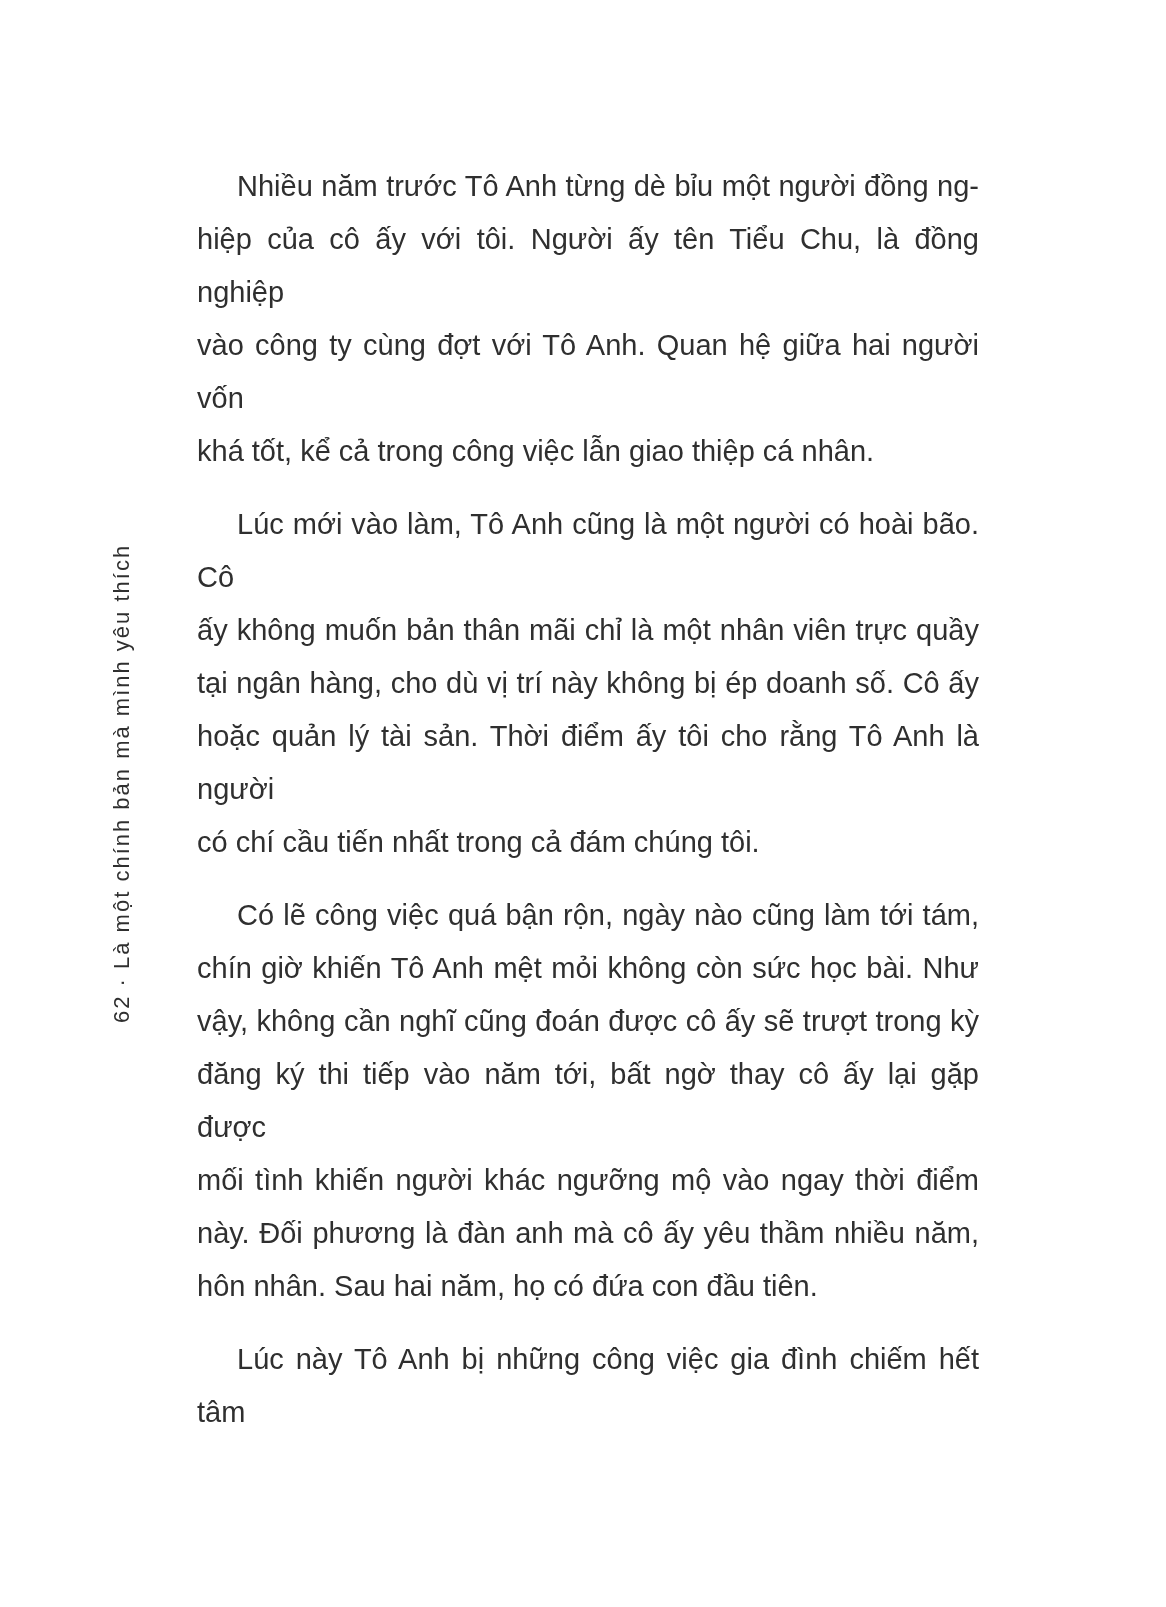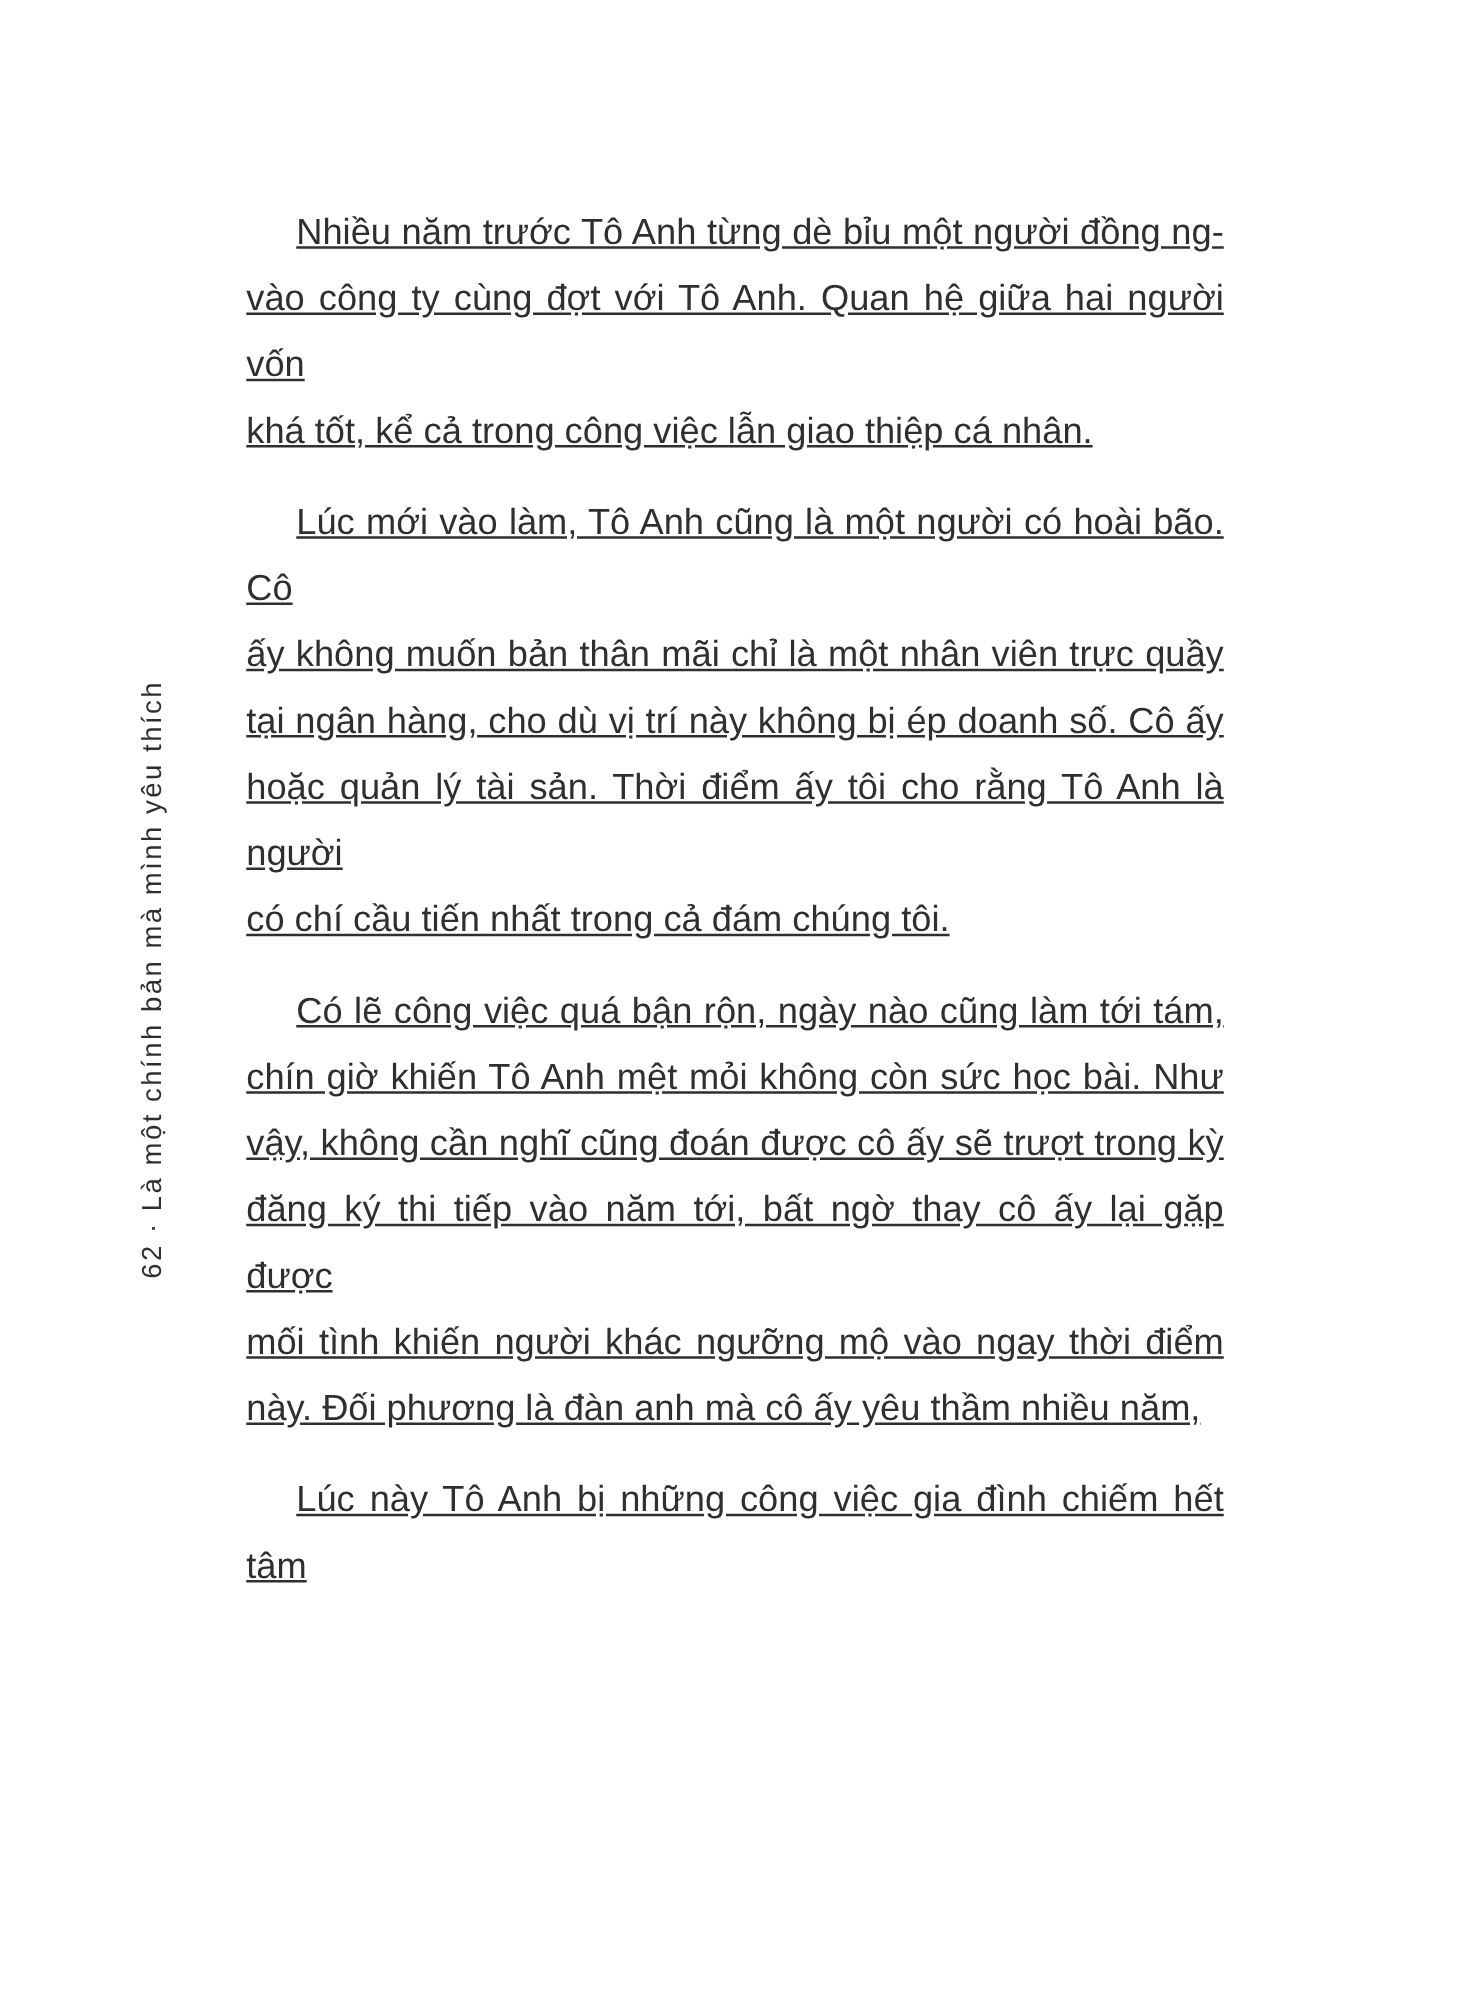--- a/index.html
+++ b/index.html
@@ -34,21 +34,20 @@
     left: 197px;
     top: 160px;
     width: 793px;
     font-size: 29px;
     line-height: 53px;
     color: #2f2f2f;
   }
   .para {
     margin: 0 11px 20px 0;
     padding: 0;
-    text-decoration: underline;
   }
   .para .line {
     display: block;
     text-align: justify;
     text-align-last: justify;
   }
   .para:not(.justify-last) .line:last-child {
     text-align-last: left;
   }
   .para .line:first-child {
@@ -56,35 +55,37 @@
   }
 </style>
 </head>
 <body>
 
 <div class="page">
   <div class="sidebar-text">62 · Là một chính bản mà mình yêu thích</div>
   <div class="body-text" id="body-text">
       <p class="para">
         <span class="line">Nhiều năm trước Tô Anh từng dè bỉu một người đồng ng-</span>
+        <span class="line">hiệp của cô ấy với tôi. Người ấy tên Tiểu Chu, là đồng nghiệp</span>
         <span class="line">vào công ty cùng đợt với Tô Anh. Quan hệ giữa hai người vốn</span>
         <span class="line">khá tốt, kể cả trong công việc lẫn giao thiệp cá nhân.</span>
       </p>
       <p class="para">
         <span class="line">Lúc mới vào làm, Tô Anh cũng là một người có hoài bão. Cô</span>
         <span class="line">ấy không muốn bản thân mãi chỉ là một nhân viên trực quầy</span>
         <span class="line">tại ngân hàng, cho dù vị trí này không bị ép doanh số. Cô ấy</span>
         <span class="line">hoặc quản lý tài sản. Thời điểm ấy tôi cho rằng Tô Anh là người</span>
         <span class="line">có chí cầu tiến nhất trong cả đám chúng tôi.</span>
       </p>
       <p class="para">
         <span class="line">Có lẽ công việc quá bận rộn, ngày nào cũng làm tới tám,</span>
         <span class="line">chín giờ khiến Tô Anh mệt mỏi không còn sức học bài. Như</span>
         <span class="line">vậy, không cần nghĩ cũng đoán được cô ấy sẽ trượt trong kỳ</span>
         <span class="line">đăng ký thi tiếp vào năm tới, bất ngờ thay cô ấy lại gặp được</span>
         <span class="line">mối tình khiến người khác ngưỡng mộ vào ngay thời điểm</span>
         <span class="line">này. Đối phương là đàn anh mà cô ấy yêu thầm nhiều năm,</span>
+        <span class="line">hôn nhân. Sau hai năm, họ có đứa con đầu tiên.</span>
       </p>
       <p class="para justify-last">
         <span class="line">Lúc này Tô Anh bị những công việc gia đình chiếm hết tâm</span>
       </p>
     </div>
 </div>
 
 </body></html>

